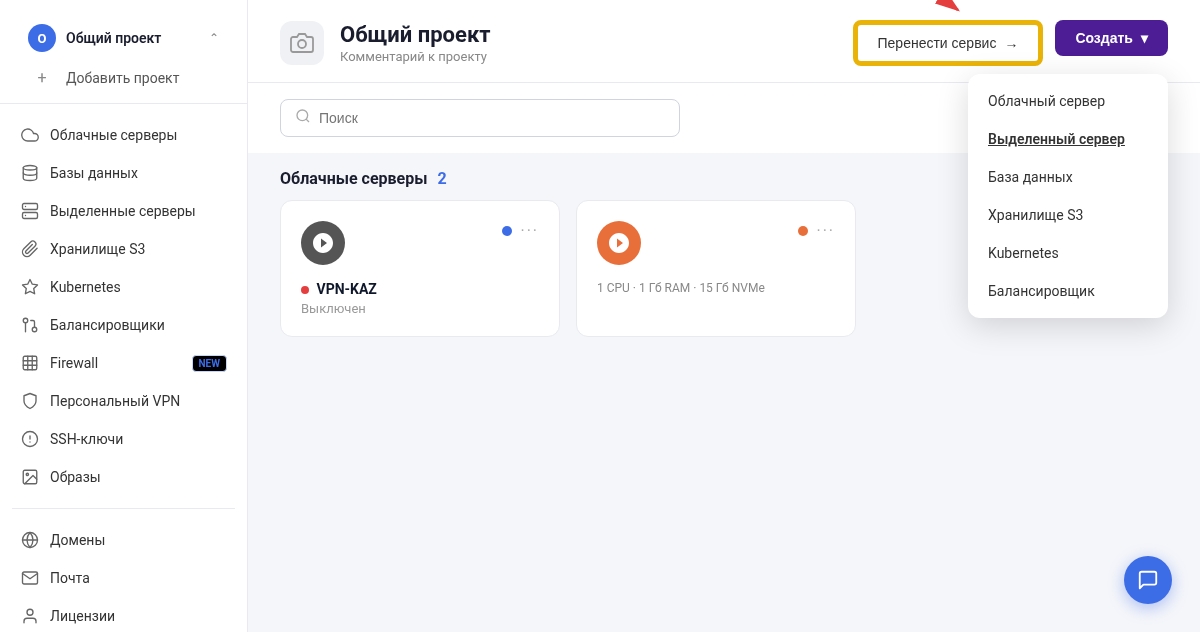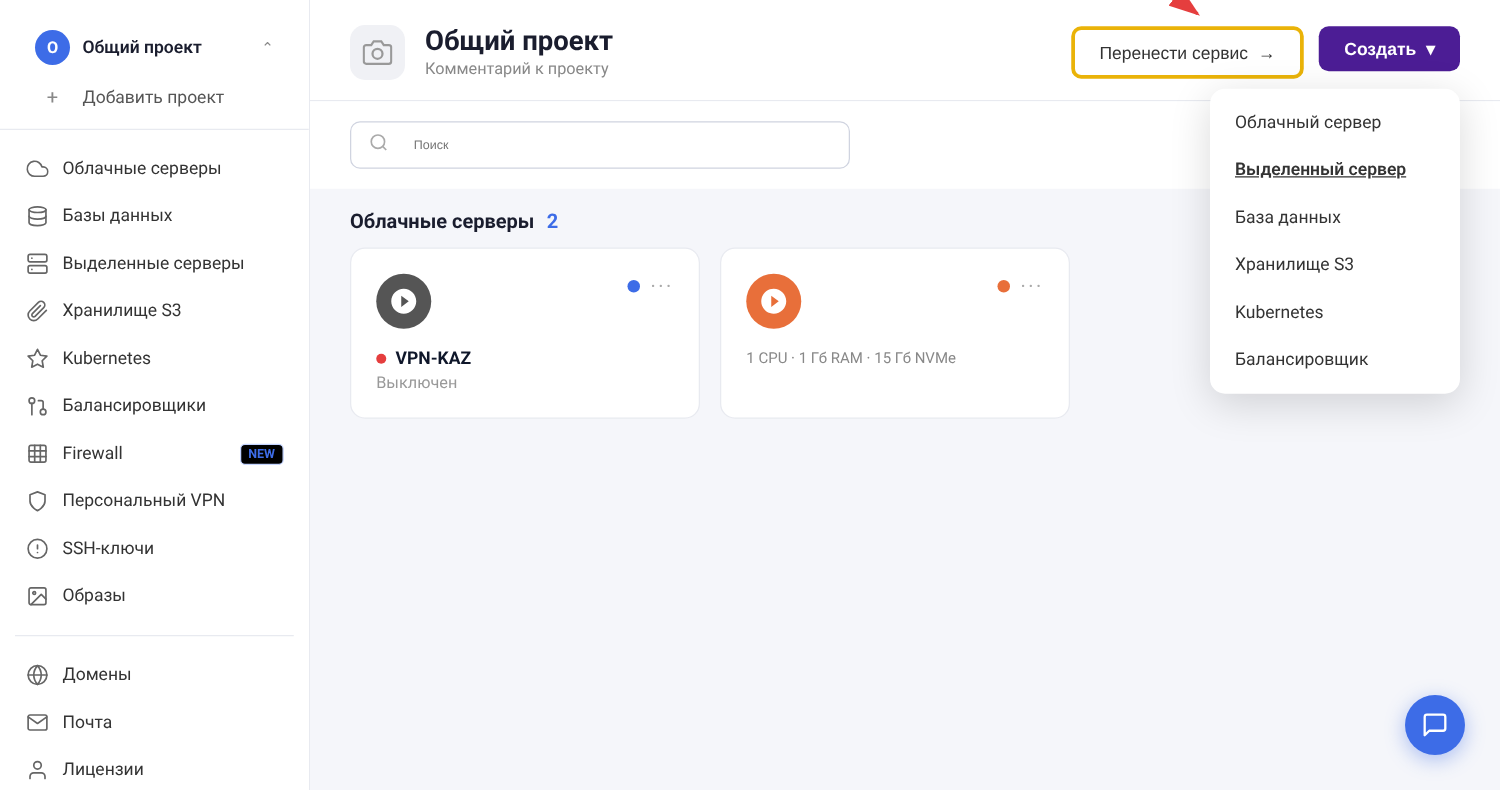--- a/index.html
+++ b/index.html
@@ -94,21 +94,21 @@
       display: flex; align-items: center; justify-content: center;
       color: #888; font-size: 20px;
     }
     .header-title { font-size: 22px; font-weight: 700; color: #1a1d2e; }
     .header-subtitle { font-size: 13px; color: #888; margin-top: 2px; }
     .header-actions { display: flex; gap: 12px; position: relative; }
 
     .btn-transfer {
       display: flex; align-items: flex-start; gap: 8px;
       padding: 10px 20px;
-      border: 3px solid #eab308;
+      border: 5px solid #eab308;
       border-radius: 8px;
       background: #fff;
       color: #333;
       font-size: 14px; font-weight: 500;
       cursor: pointer;
     }
 
     .btn-create {
       display: flex; align-items: center; gap: 8px;
       padding: 10px 20px;
@@ -128,22 +128,22 @@
     .search-inner {
       display: flex; align-items: center; gap: 8px;
       border: 1px solid #d0d4e0; border-radius: 8px;
       padding: 8px 14px;
       background: #fff;
       max-width: 400px;
     }
     .search-icon-wrap { color: #aaa; }
     .search-input {
       border: none; outline: none;
-      font-size: 10px; color: #333;
-      background: transparent; flex: 1; margin-left: 12px;
+      font-size: 14px; color: #333;
+      background: transparent; flex: 1;
     }
 
     
     .content-area {
       flex: 1; overflow-y: auto;
       padding: 16px 32px;
     }
     .section-heading {
       font-size: 16px; font-weight: 700; color: #1a1d2e;
       margin-bottom: 12px;

